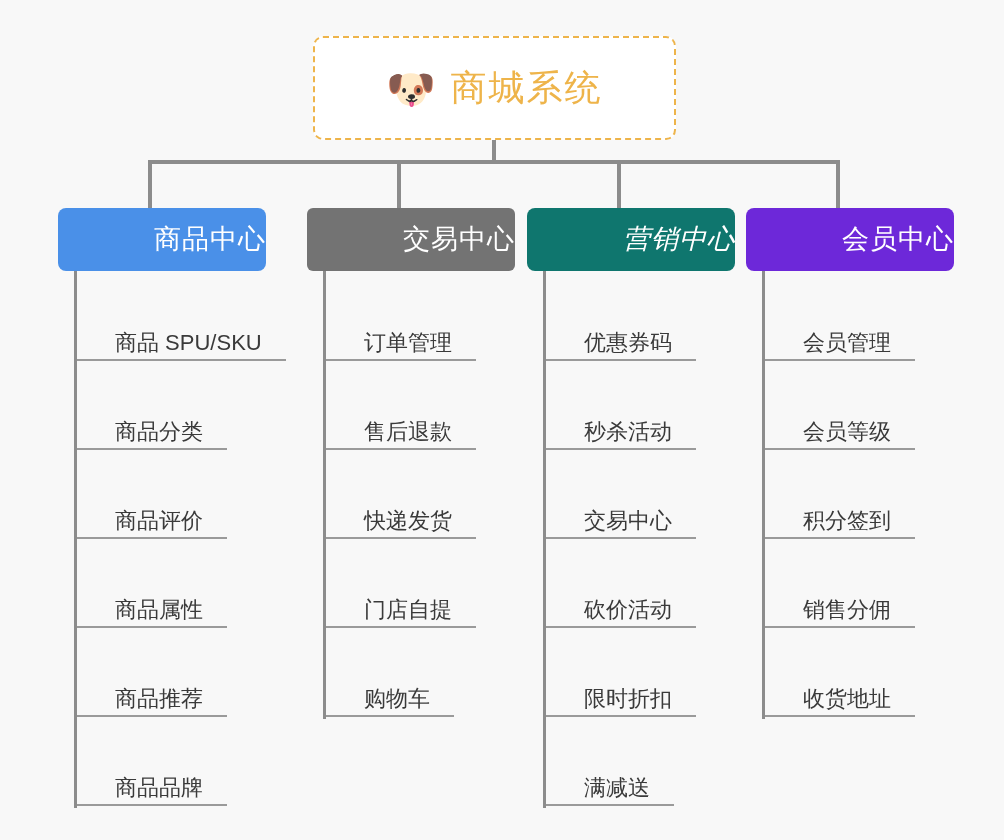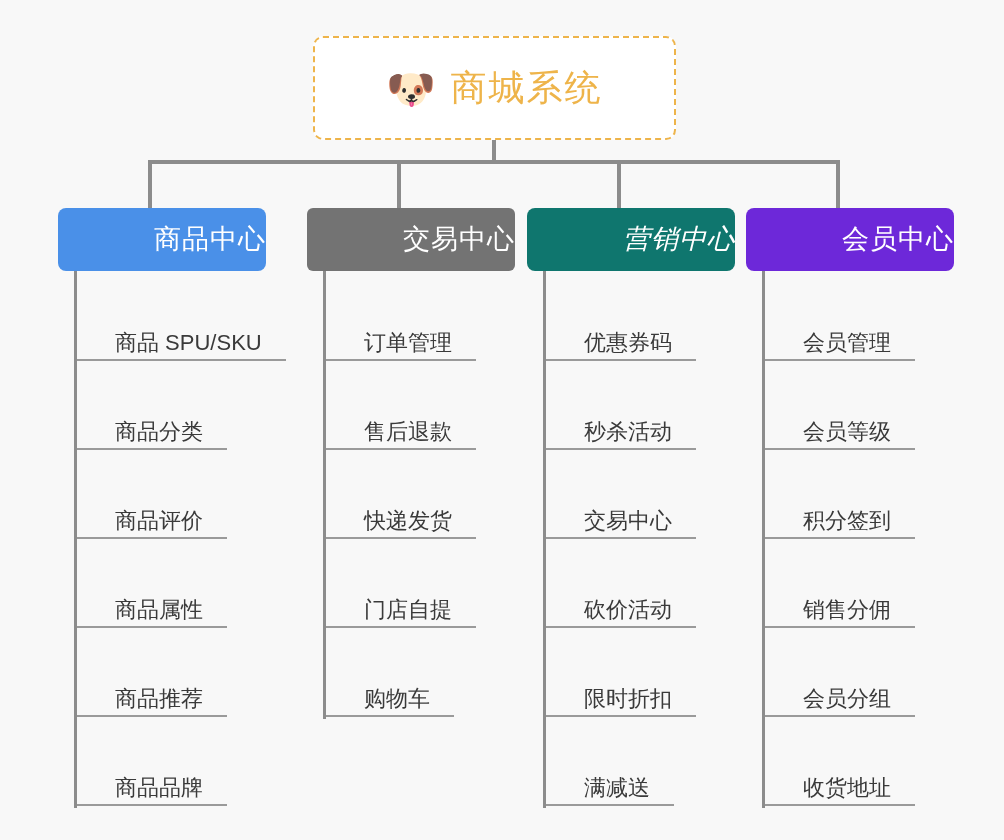--- a/index.html
+++ b/index.html
@@ -226,22 +226,19 @@
           <div class="leaf">
             <span class="leaf-label">会员等级</span>
           </div>
           <div class="leaf">
             <span class="leaf-label">积分签到</span>
           </div>
           <div class="leaf">
             <span class="leaf-label">销售分佣</span>
           </div>
           <div class="leaf">
-            <span class="leaf-label">会员分组</span>
-          </div>
-          <div class="leaf">
             <span class="leaf-label">收货地址</span>
           </div>
         </div>
       </div>
     </div>
 
 </div>
 
 </body></html>

